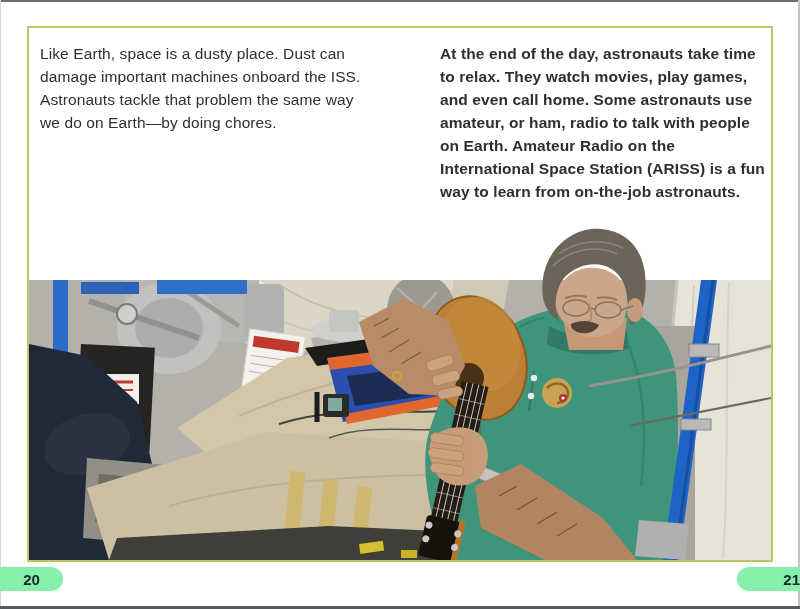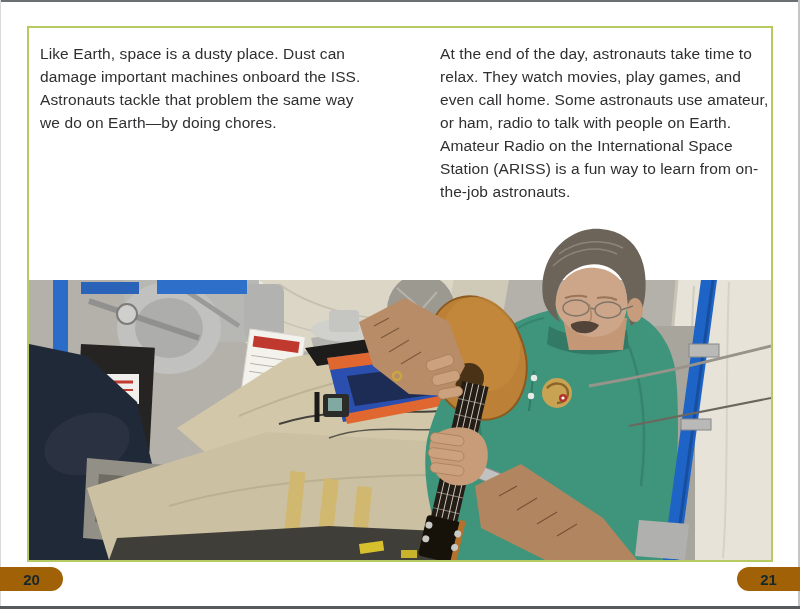--- a/index.html
+++ b/index.html
@@ -16,32 +16,32 @@
     position:absolute;left:27px;top:26px;width:742px;height:532px;
     border:2px solid #b5cb62;background:#ffffff;
   }
   .col{
     position:absolute;top:14px;width:332px;
     font-size:15.5px;line-height:23px;color:#2f2f31;letter-spacing:.1px;
   }
   .col p{margin:0;}
   .col p.indent{text-indent:24px;}
   .col-left{left:11px;}
-  .col-right{left:411px;}
+  .col-right{left:411px;font-weight:bold;}
 
   .photo{position:absolute;left:0;top:198px;width:742px;height:334px;}
   .photo svg{display:block;}
 
   .badge{
-    position:absolute;top:567px;width:63px;height:24px;background:#a16207;
+    position:absolute;top:567px;width:63px;height:24px;background:#86efac;
     color:#15292c;font-size:15px;font-weight:600;
     display:flex;align-items:center;justify-content:center;
   }
   .badge-left{left:0;border-radius:0 12px 12px 0;}
-  .badge-right{right:0;border-radius:12px 0 0 12px;}
+  .badge-right{right:0;border-radius:12px 0 0 12px;justify-content:flex-end;}
 </style>
 </head>
 <body>
 
 <div class="edge-top"></div>
 <div class="edge-left"></div>
 <div class="edge-right"></div>
 
 <div class="frame">
 

